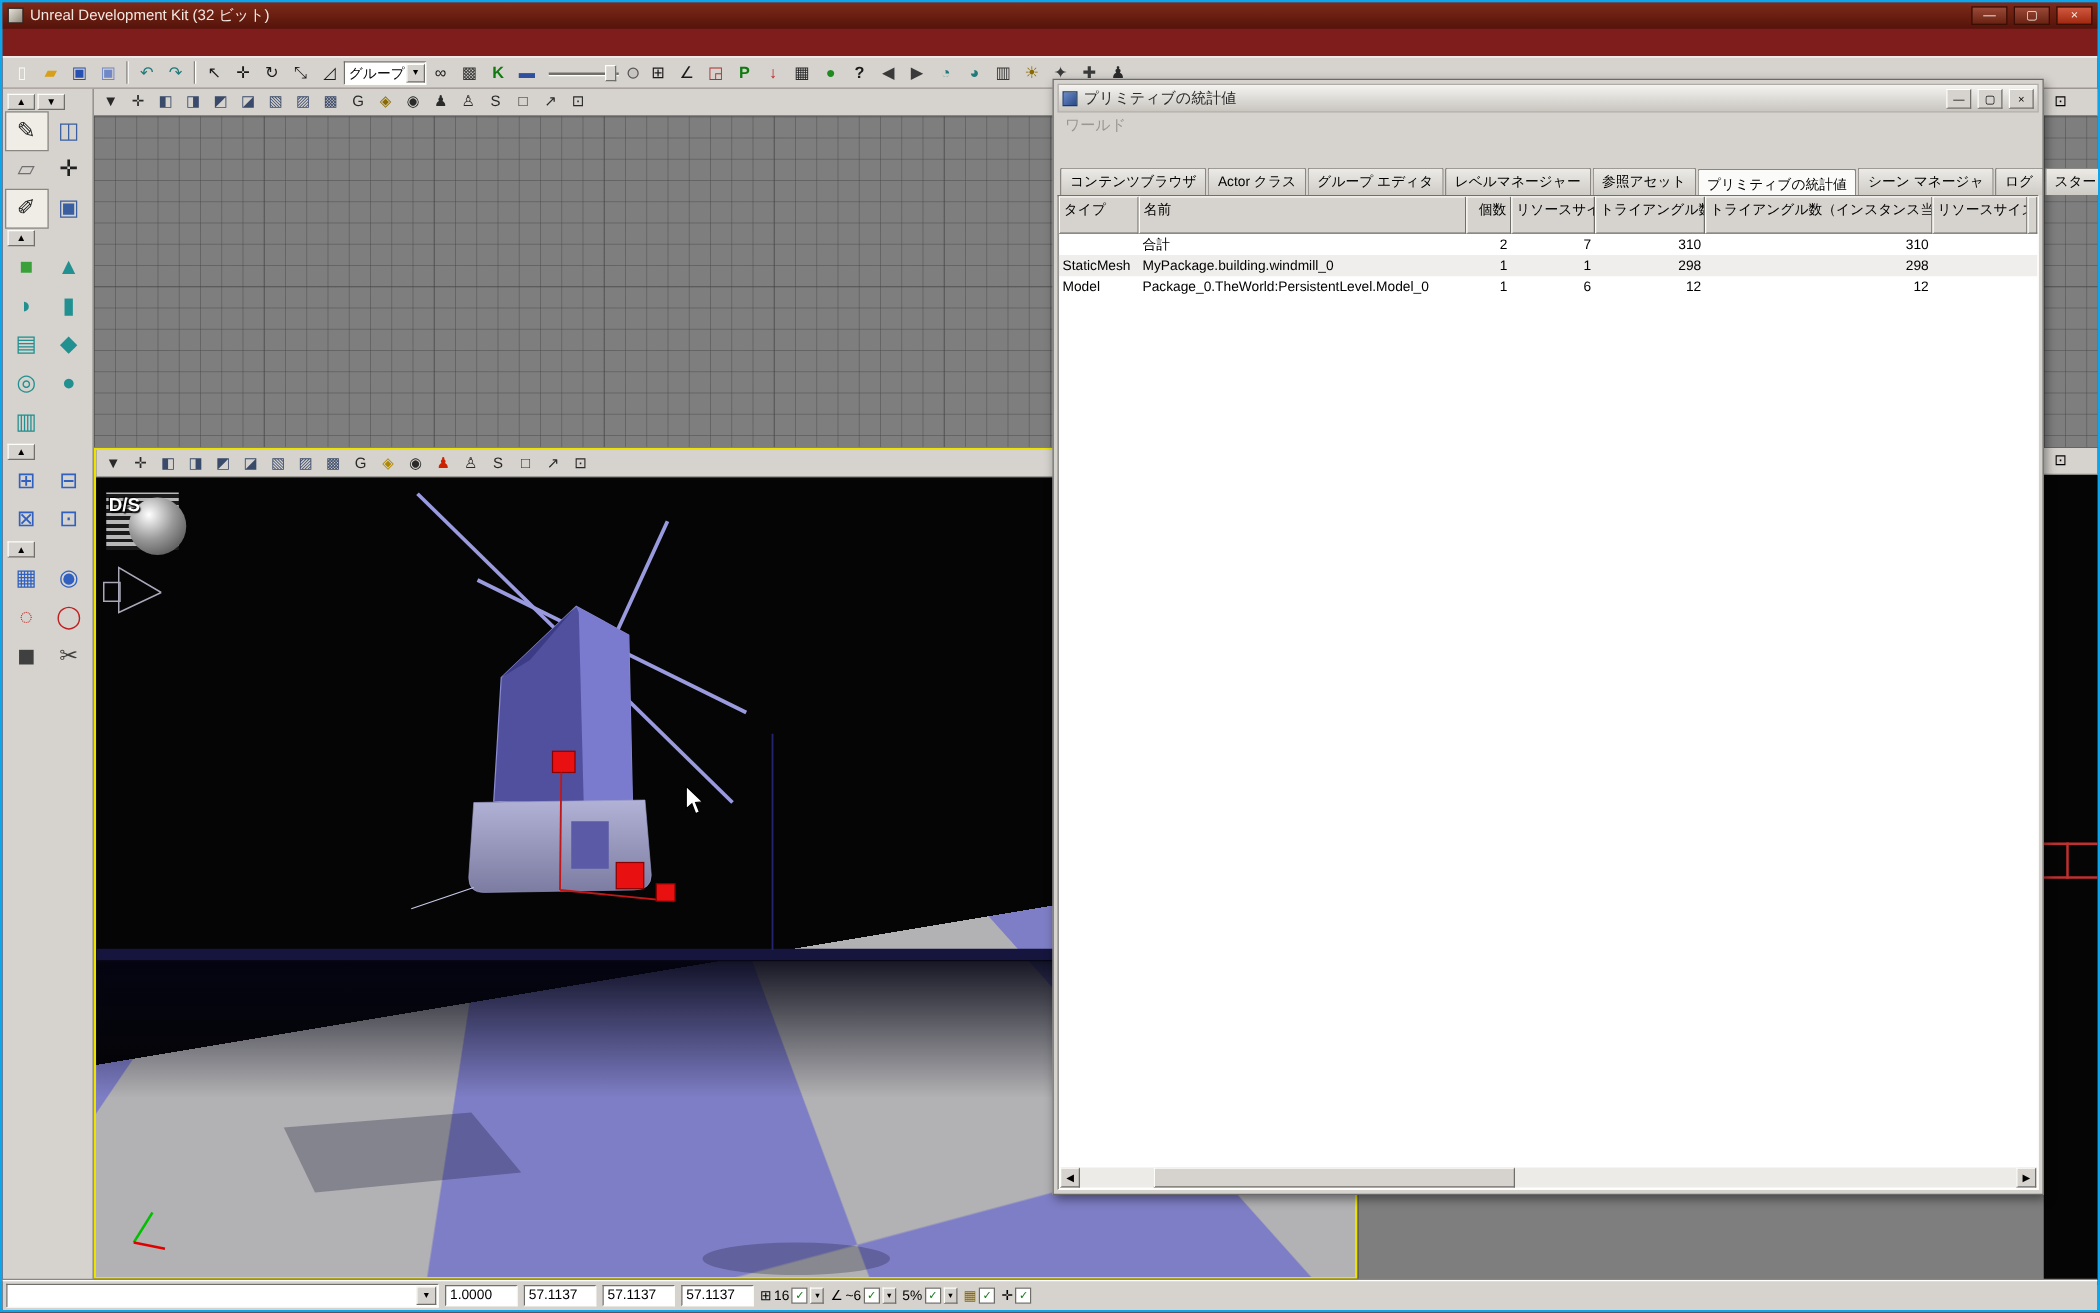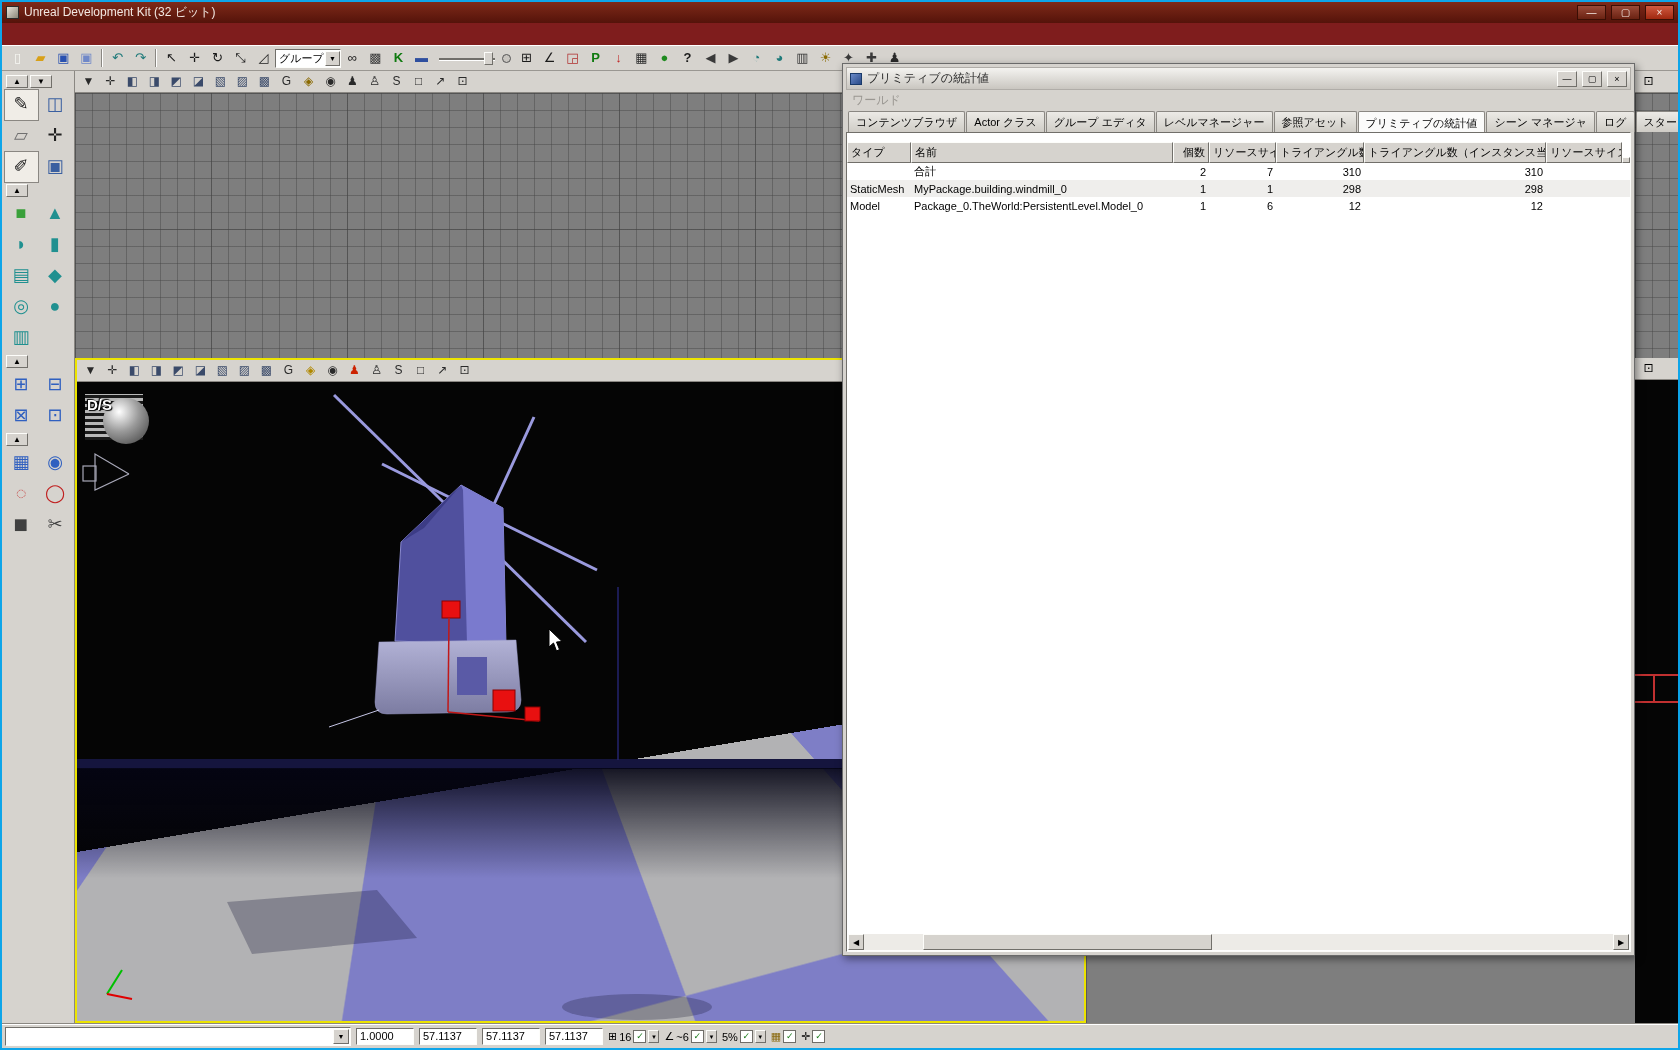--- a/index.html
+++ b/index.html
@@ -54,25 +54,25 @@
 .rv-bottom{position:absolute;right:0;top:287px;width:47px;height:670px;background:#050505;overflow:hidden;}
 .redline{position:absolute;left:0;right:0;height:2px;background:#c03030;}
 .redtick{position:absolute;left:18px;width:2px;background:#c03030;}
 
 .stats-win{position:absolute;left:840px;top:61px;width:793px;height:893px;background:#d6d3ce;border:1px solid #6a6a6a;box-shadow:2px 3px 8px rgba(0,0,0,.45);padding:3px;z-index:50;display:flex;flex-direction:column;}
 .sw-title{height:23px;background:linear-gradient(#f4f3f0,#c9c6c0);display:flex;align-items:center;gap:5px;padding:0 3px;border:1px solid #b0ada8;}
 .sw-title-icon{width:12px;height:12px;background:linear-gradient(135deg,#6a8ac8,#2a4a88);border:1px solid #1a3a6a;}
 .sw-title .t{flex:1;font-size:12px;color:#2a2a2a;}
 .swbtn{width:20px;height:16px;font-size:9px;line-height:14px;text-align:center;border:1px solid;border-color:#fdfdfa #716f6a #716f6a #fdfdfa;background:#d6d3ce;}
 .sw-menu{height:20px;display:flex;align-items:center;padding:0 6px;font-size:12px;color:#9a9792;}
-.sw-tabs{height:22px;display:flex;align-items:flex-end;padding:0 2px;gap:1px;}
+.sw-tabs{height:22px;display:flex;padding:0 2px;gap:1px;margin-top:24px;}
 .tab{font-size:11px;padding:3px 7px 2px;border:1px solid #8a8782;border-bottom:none;border-radius:2px 2px 0 0;background:linear-gradient(#eceae6,#cfccc6);white-space:nowrap;}
 .tab.active{background:#fbfbfa;position:relative;top:1px;padding-top:4px;}
 .sw-content{position:relative;flex:1;background:#fff;border:1px solid;border-color:#716f6a #fdfdfa #fdfdfa #716f6a;overflow:hidden;}
-.thead{display:flex;height:30px;align-items:flex-end;}
+.thead{display:flex;height:30px;}
 .th{font-size:11px;padding:2px 3px;border:1px solid;border-color:#fdfdfa #716f6a #716f6a #fdfdfa;background:#d6d3ce;overflow:hidden;white-space:nowrap;}
 .th.fill{flex:1;}
 .tr{display:flex;height:17px;align-items:center;}
 .tr:nth-of-type(even){background:#efeeec;}
 .td{font-size:11px;padding:0 3px;white-space:nowrap;overflow:hidden;}
 .c1{width:64px;}.c2{width:262px;}.c3{width:36px;text-align:right;}.c4{width:67px;text-align:right;}.c5{width:88px;text-align:right;}.c6{width:182px;text-align:right;}.c7{width:76px;text-align:right;}
 .hscroll{position:absolute;left:1px;right:1px;bottom:1px;height:16px;background:#edebe7;display:flex;}
 .hs-btn{width:16px;height:16px;font-size:8px;line-height:15px;text-align:center;border:1px solid;border-color:#fdfdfa #716f6a #716f6a #fdfdfa;background:#d6d3ce;}
 .hs-track{flex:1;position:relative;}
 .hs-thumb{position:absolute;left:59px;top:0;width:289px;height:16px;border:1px solid;border-color:#fdfdfa #716f6a #716f6a #fdfdfa;background:#d6d3ce;}

